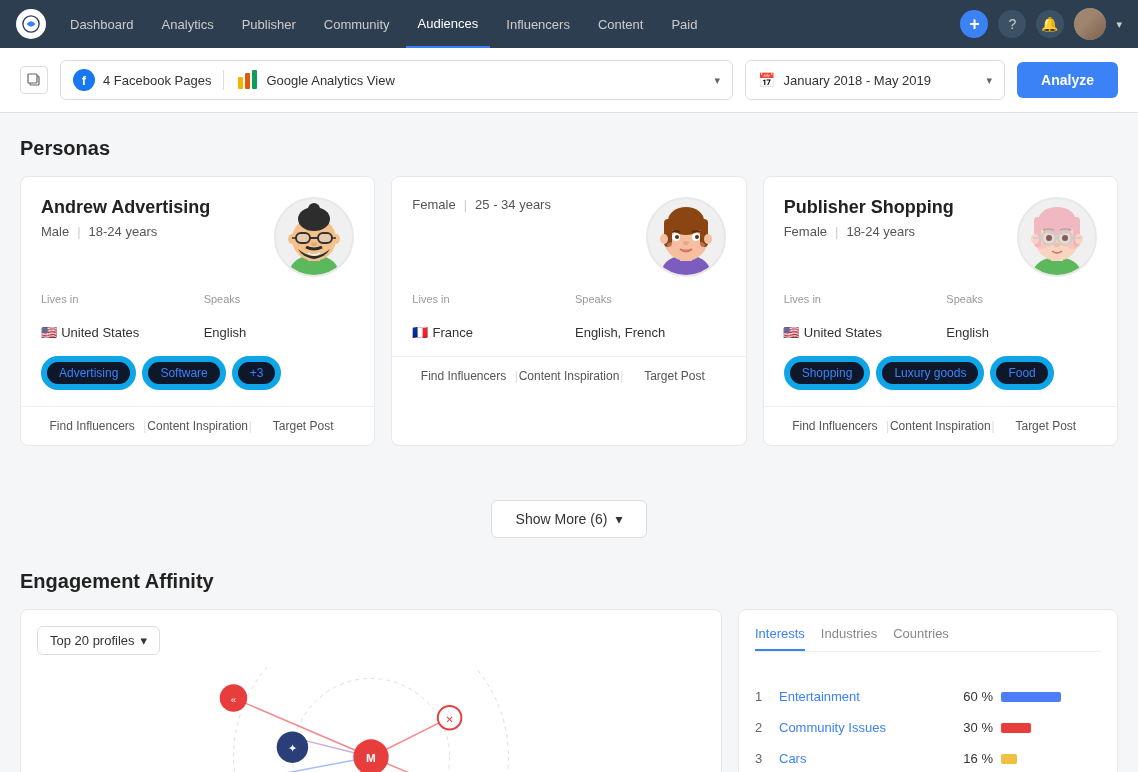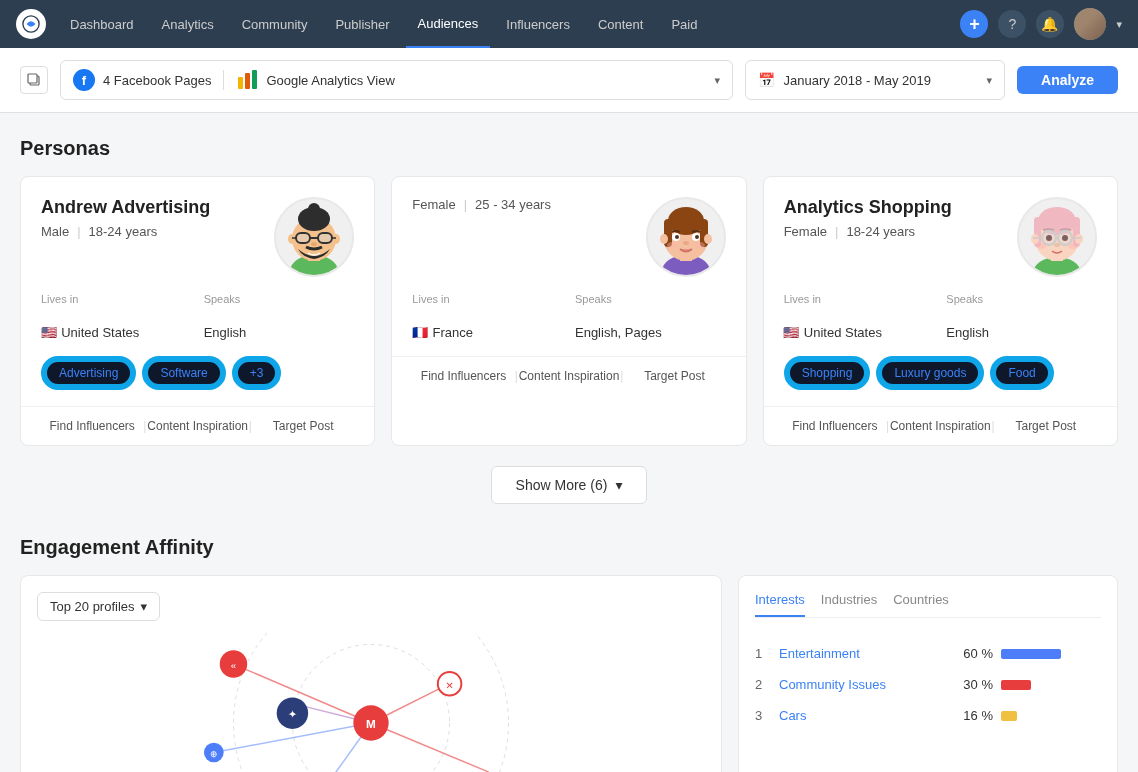--- a/index.html
+++ b/index.html
@@ -23,21 +23,21 @@
     .toolbar-copy { width: 28px; height: 28px; border: 1px solid #ddd; border-radius: 4px; display: flex; align-items: center; justify-content: center; cursor: pointer; color: #666; font-size: 14px; flex-shrink: 0; }
     .toolbar-selector { flex: 1; border: 1px solid #ddd; border-radius: 6px; height: 40px; display: flex; align-items: center; padding: 0 12px; background: #fff; cursor: pointer; gap: 8px; }
     .fb-icon { width: 22px; height: 22px; border-radius: 50%; background: #1877f2; display: flex; align-items: center; justify-content: center; color: #fff; font-size: 13px; font-weight: bold; flex-shrink: 0; }
     .ga-icon { width: 22px; height: 22px; flex-shrink: 0; }
     .selector-divider { width: 1px; height: 20px; background: #ddd; margin: 0 4px; }
     .selector-label { font-size: 13px; color: #333; }
     .selector-chevron { margin-left: auto; color: #666; font-size: 11px; }
     .date-selector { border: 1px solid #ddd; border-radius: 6px; height: 40px; display: flex; align-items: center; padding: 0 12px; background: #fff; cursor: pointer; gap: 8px; min-width: 260px; }
     .date-icon { color: #666; font-size: 14px; }
     .date-label { font-size: 13px; color: #333; flex: 1; }
-    .analyze-btn { background: #3b82f6; color: #fff; border: none; border-radius: 6px; height: 28px; padding: 0 24px; font-size: 14px; font-weight: 600; cursor: pointer; }
+    .analyze-btn { background: #3b82f6; color: #fff; border: none; border-radius: 6px; height: 36px; padding: 0 24px; font-size: 14px; font-weight: 600; cursor: pointer; }
 
     
     .main { padding: 24px 20px; }
     .section-title { font-size: 20px; font-weight: 600; color: #222; margin-bottom: 16px; }
 
     
     .personas-grid { display: grid; grid-template-columns: repeat(3, 1fr); gap: 16px; margin-bottom: 20px; }
     .persona-card { background: #fff; border-radius: 8px; border: 1px solid #e8e8e8; overflow: hidden; }
     .persona-header { padding: 20px 20px 16px; display: flex; align-items: flex-start; justify-content: space-between; }
     .persona-info { flex: 1; }
@@ -49,33 +49,33 @@
     .detail-label { font-size: 11px; color: #999; margin-bottom: 20px; }
     .detail-value { font-size: 13px; color: #333; display: flex; align-items: center; gap: 4px; }
     .persona-tags { padding: 0 20px 16px; display: flex; flex-wrap: wrap; gap: 6px; }
     .tag { background: #0f172a; color: #3b82f6; border-radius: 20px; padding: 4px 12px; font-size: 12px; font-weight: 500; border: 6px solid #0ea5e9; }
     .persona-actions { border-top: 1px solid #f0f0f0; padding: 12px 20px; display: flex; gap: 0; }
     .action-link { font-size: 12px; color: #555; cursor: pointer; flex: 1; text-align: center; }
     .action-separator { color: #ddd; font-size: 12px; }
 
     
     .show-more-container { display: flex; justify-content: center; margin-bottom: 32px; }
-    .show-more-btn { background: #fff; border: 1px solid #ddd; border-radius: 6px; padding: 10px 24px; font-size: 14px; color: #333; cursor: pointer; display: flex; align-items: center; gap: 8px; }
+    .show-more-btn { background: #fff; border: 1px solid #ddd; border-radius: 6px; padding: 10px 24px; font-size: 14px; color: #333; cursor: pointer; display: flex; align-items: center; gap: 8px; margin-top: 34px; }
     .engagement-content { display: grid; grid-template-columns: 1fr 380px; gap: 16px; }
     .chart-panel { background: #fff; border-radius: 8px; border: 1px solid #e8e8e8; padding: 16px; min-height: 200px; }
     .chart-toolbar { display: flex; align-items: center; margin-bottom: 12px; }
     .dropdown-btn { border: 1px solid #ddd; border-radius: 6px; padding: 6px 12px; font-size: 13px; color: #333; background: #fff; cursor: pointer; display: flex; align-items: center; gap: 6px; }
     
     
     .network-vis { width: 100%; height: 180px; position: relative; }
     .network-vis svg { width: 100%; height: 100%; }
 
     
     .right-panel { background: #fff; border-radius: 8px; border: 1px solid #e8e8e8; padding: 16px; }
-    .panel-tabs { display: flex; gap: 16px; border-bottom: 1px solid #eee; margin-bottom: 20px; }
+    .panel-tabs { display: flex; gap: 16px; border-bottom: 1px solid #eee; margin-bottom: 29px; }
     .panel-tab { font-size: 13px; color: #888; padding-bottom: 8px; cursor: pointer; }
     .panel-tab.active { color: #3b82f6; border-bottom: 2px solid #3b82f6; font-weight: 500; }
     .interest-row { display: flex; align-items: center; padding: 8px 0; gap: 8px; }
     .interest-num { font-size: 13px; color: #666; width: 16px; flex-shrink: 0; }
     .interest-name { font-size: 13px; color: #3b82f6; flex: 1; cursor: pointer; }
     .interest-pct { font-size: 13px; color: #333; width: 40px; text-align: right; flex-shrink: 0; }
     .interest-bar-container { width: 100px; flex-shrink: 0; }
     .interest-bar { height: 10px; border-radius: 2px; }
     .avatar-circle { width: 80px; height: 80px; border-radius: 50%; background: #f0f0f0; overflow: hidden; display: flex; align-items: center; justify-content: center; border: 2px solid #e8e8e8; }
 
@@ -85,22 +85,22 @@
 
 <nav class="nav">
   <div class="nav-logo">
     <svg viewBox="0 0 20 20" fill="none">
       <circle cx="10" cy="10" r="9" stroke="#2c3e50" stroke-width="1.5"></circle>
       <path d="M5 10 Q10 4 15 10 Q10 16 5 10Z" fill="#3b82f6"></path>
     </svg>
   </div>
   <a class="nav-item">Dashboard</a>
   <a class="nav-item">Analytics</a>
+  <a class="nav-item">Publisher</a>
   <a class="nav-item">Community</a>
-  <a class="nav-item">Publisher</a>
   <a class="nav-item active">Audiences</a>
   <a class="nav-item">Influencers</a>
   <a class="nav-item">Content</a>
   <a class="nav-item">Paid</a>
   <div class="nav-right">
     <div class="nav-add">+</div>
     <div class="nav-icon">?</div>
     <div class="nav-icon">🔔</div>
     <div class="nav-avatar">
       <div class="nav-avatar-img"></div>
@@ -264,37 +264,37 @@
         <div class="detail-item">
           <div class="detail-label">Lives in</div>
           <div class="detail-value">
             <span>🇫🇷</span>
             <span>France</span>
           </div>
         </div>
         <div class="detail-item">
           <div class="detail-label">Speaks</div>
           <div class="detail-value">
-            <span>English, Pages</span>
+            <span>English, French</span>
           </div>
         </div>
       </div>
       <div class="persona-actions">
         <span class="action-link">Find Influencers</span>
         <span class="action-separator">|</span>
         <span class="action-link">Content Inspiration</span>
         <span class="action-separator">|</span>
         <span class="action-link">Target Post</span>
       </div>
     </div>
 
     <div class="persona-card">
       <div class="persona-header">
         <div class="persona-info">
-          <div class="persona-name">Analytics Shopping</div>
+          <div class="persona-name">Publisher Shopping</div>
           <div class="persona-meta">
             <span>Female</span>
             <span class="meta-divider">|</span>
             <span>18-24 years</span>
           </div>
         </div>
         <div class="avatar-circle">
 
           <svg width="76" height="76" viewBox="0 0 76 76">
 

